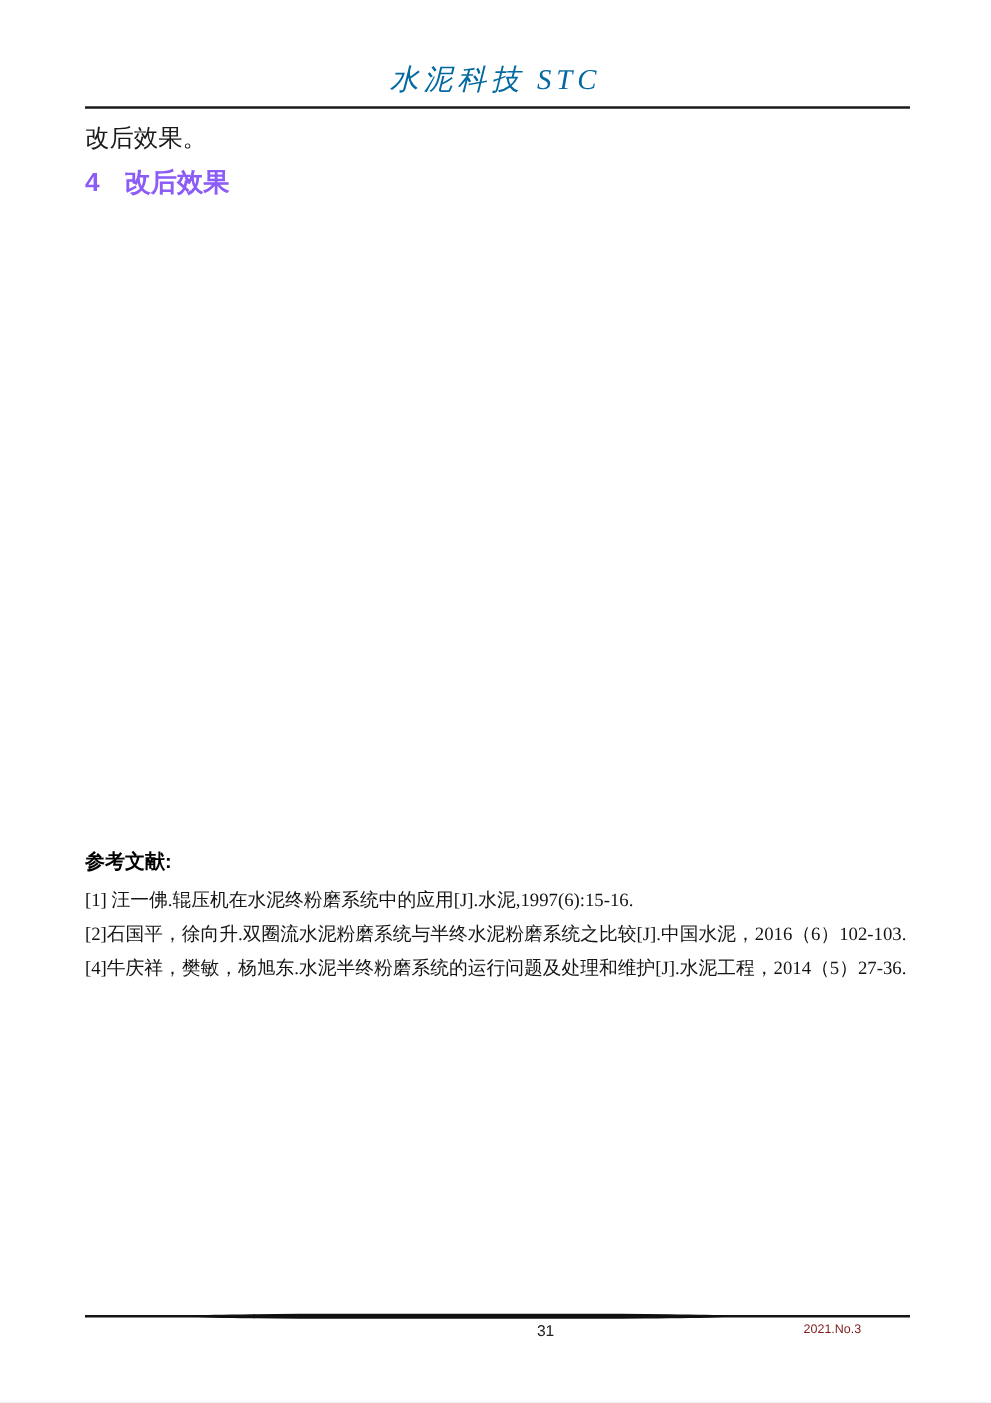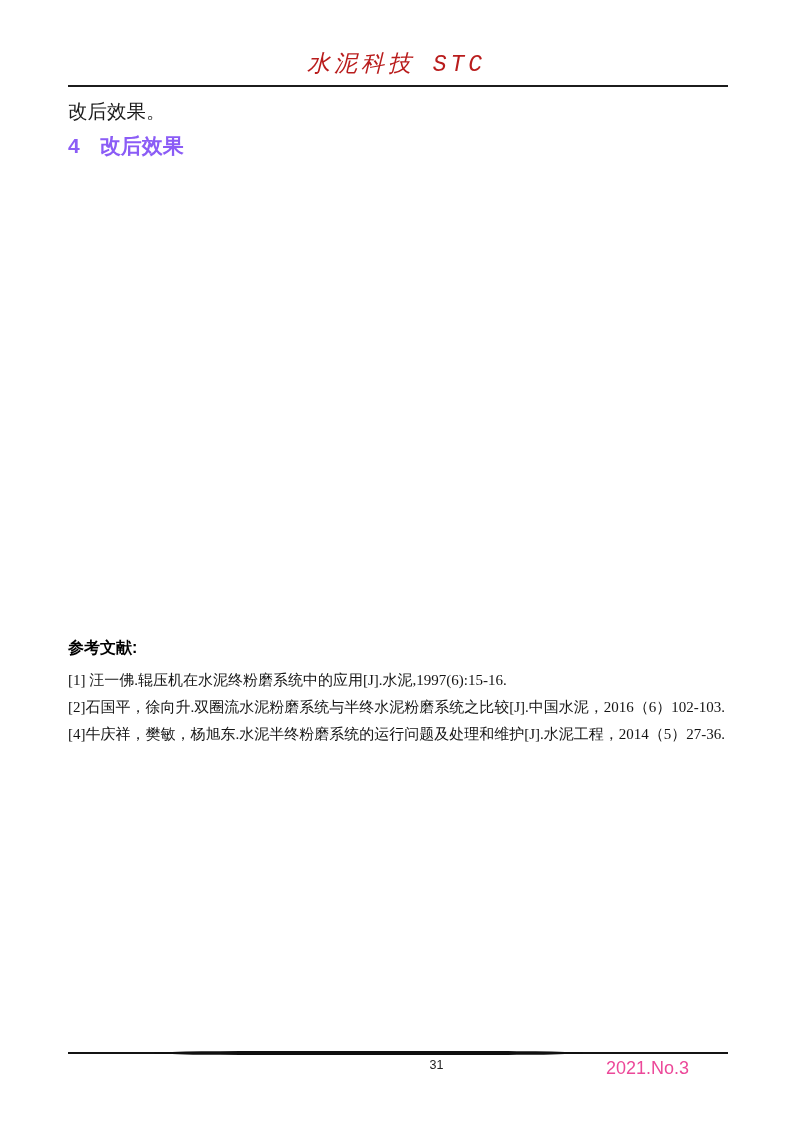--- a/index.html
+++ b/index.html
@@ -18,25 +18,25 @@
     color: #1a1a1a;
   }
 
   
   .journal-header {
     position: absolute;
     top: 48px;
     left: 0;
     width: 100%;
     text-align: center;
-    font-family: Liberation Mono, monospace;
+    font-family: Liberation Serif, serif;
     font-style: italic;
     font-size: 23px;
     letter-spacing: 4px;
-    color: #b91c1c;
+    color: #0369a1;
   }
   .header-rule {
     position: absolute;
     top: 85px;
     left: 68px;
     width: 660px;
     height: 2px;
     background: #1c1c1c;
   }
 
@@ -73,21 +73,21 @@
     line-height: 38px;
     text-align: justify;
     text-indent: 2em;
     letter-spacing: 0.5px;
     color: #141414;
   }
 
   
   .references {
     position: absolute;
-    top: 638px;
+    top: 679px;
     left: 68px;
     width: 668px;
   }
   .ref-heading {
     font-family: "Liberation Sans", "DejaVu Sans", sans-serif;
     font-weight: bold;
     font-size: 16px;
     margin-bottom: 8px;
     color: #000;
   }
@@ -126,22 +126,22 @@
     font-family: "Liberation Sans", "DejaVu Sans", sans-serif;
     font-size: 12.5px;
     color: #222;
     padding-left: 40px;
   }
   .issue-number {
     position: absolute;
     top: 1058px;
     right: 104px;
     font-family: "Liberation Sans", "DejaVu Sans", sans-serif;
-    font-size: 18px;
-    color: #ec4899;
+    font-size: 10px;
+    color: #7f1d1d;
   }
 </style>
 </head>
 <body>
 
 <div class="page">
 
   <div class="journal-header">水泥科技 STC</div>
 
   <div class="header-rule"></div>

